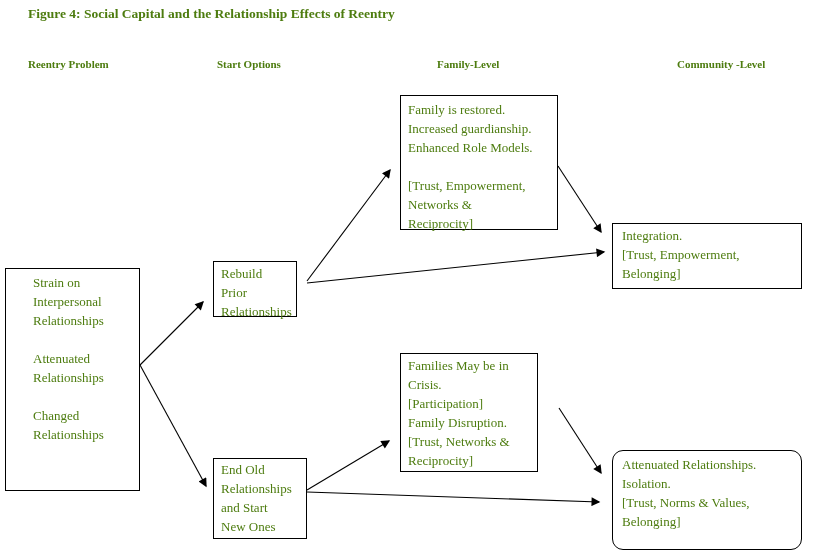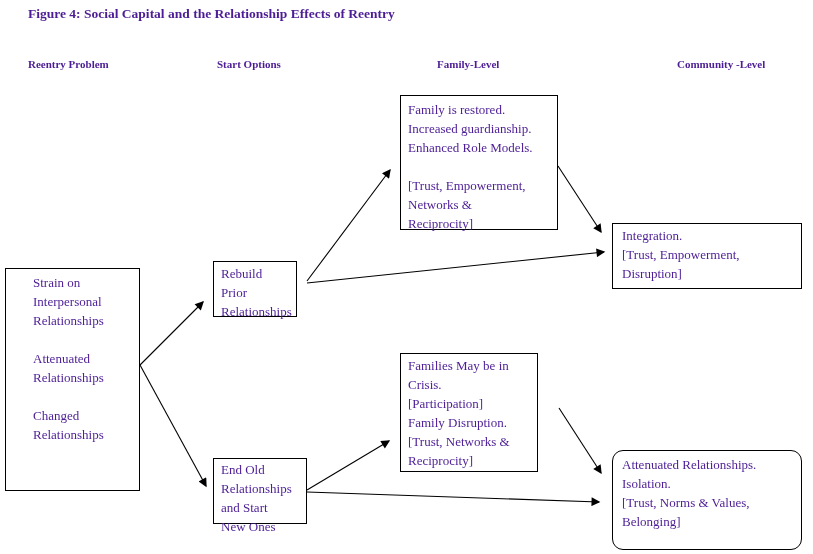--- a/index.html
+++ b/index.html
@@ -2,21 +2,21 @@
 <html><head>
 <meta charset="utf-8">
 <style>
   html, body { margin: 0; padding: 0; background: #ffffff; }
   .page {
     position: relative;
     width: 813px;
     height: 554px;
     background: #ffffff;
     font-family: "Liberation Serif", "DejaVu Serif", serif;
-    color: #4c1d95;
+    color: #4d7c0f;
     overflow: hidden;
   }
   .figure-title {
     position: absolute;
     left: 28px;
     top: 6px;
     font-size: 13.5px;
     font-weight: bold;
     white-space: nowrap;
   }
@@ -36,21 +36,21 @@
     border: 1.5px solid #000000;
     background: #ffffff;
     box-sizing: border-box;
     font-size: 13px;
     line-height: 19px;
     white-space: pre-line;
     padding: 3px 7px;
   }
   .box-problem        { left: 5px;   top: 268px; width: 135px; height: 223px; padding-top: 4px; padding-left: 27px; }
   .box-rebuild        { left: 213px; top: 261px; width: 84px;  height: 56px;  padding-top: 2px; }
-  .box-end-old        { left: 213px; top: 458px; width: 94px;  height: 66px;  padding-top: 1px; }
+  .box-end-old        { left: 213px; top: 458px; width: 94px;  height: 81px;  padding-top: 1px; }
   .box-family-top     { left: 400px; top: 95px;  width: 158px; height: 135px; padding-top: 4px; }
   .box-family-bottom  { left: 400px; top: 353px; width: 138px; height: 119px; padding-top: 2px; }
   .box-community-top  { left: 612px; top: 223px; width: 190px; height: 66px;  padding-top: 2px; padding-left: 9px; }
   .box-community-bot  { left: 612px; top: 450px; width: 190px; height: 100px;  padding-top: 4px; padding-left: 9px; border-radius: 11px; }
   .arrows-layer {
     position: absolute;
     left: 0; top: 0;
     width: 813px;
     height: 554px;
     pointer-events: none;
@@ -108,19 +108,19 @@
 Networks &amp;
 Reciprocity]</div>
   <div class="box box-family-bottom">Families May be in
 Crisis.
 [Participation]
 Family Disruption.
 [Trust, Networks &amp;
 Reciprocity]</div>
   <div class="box box-community-top">Integration.
 [Trust, Empowerment,
-Disruption]</div>
+Belonging]</div>
   <div class="box box-community-bot">Attenuated Relationships.
 Isolation.
 [Trust, Norms &amp; Values,
 Belonging]</div>
 
 </div>
 
 </body></html>

